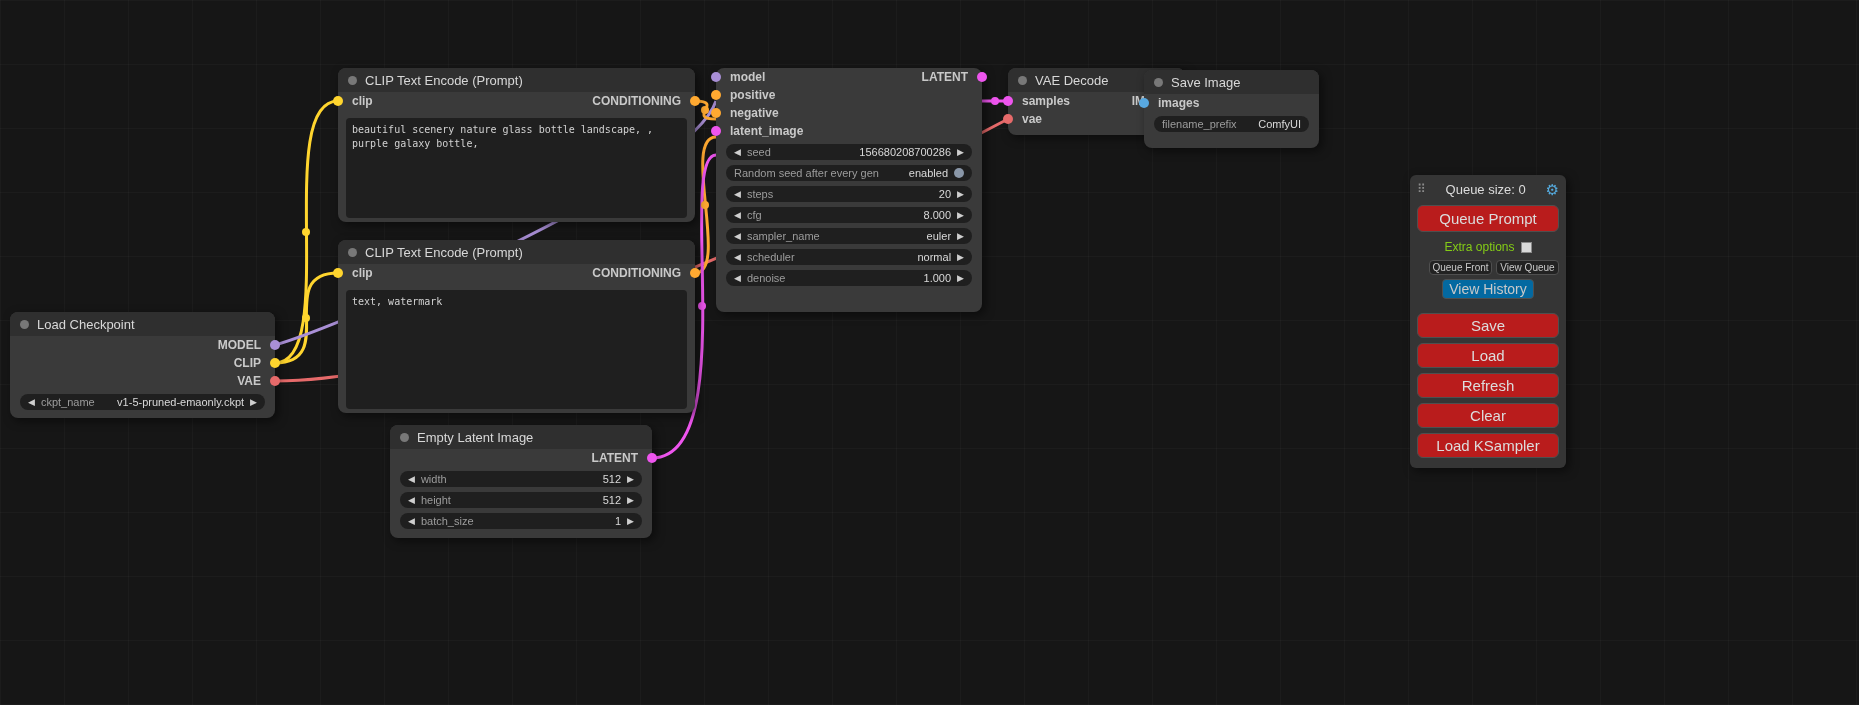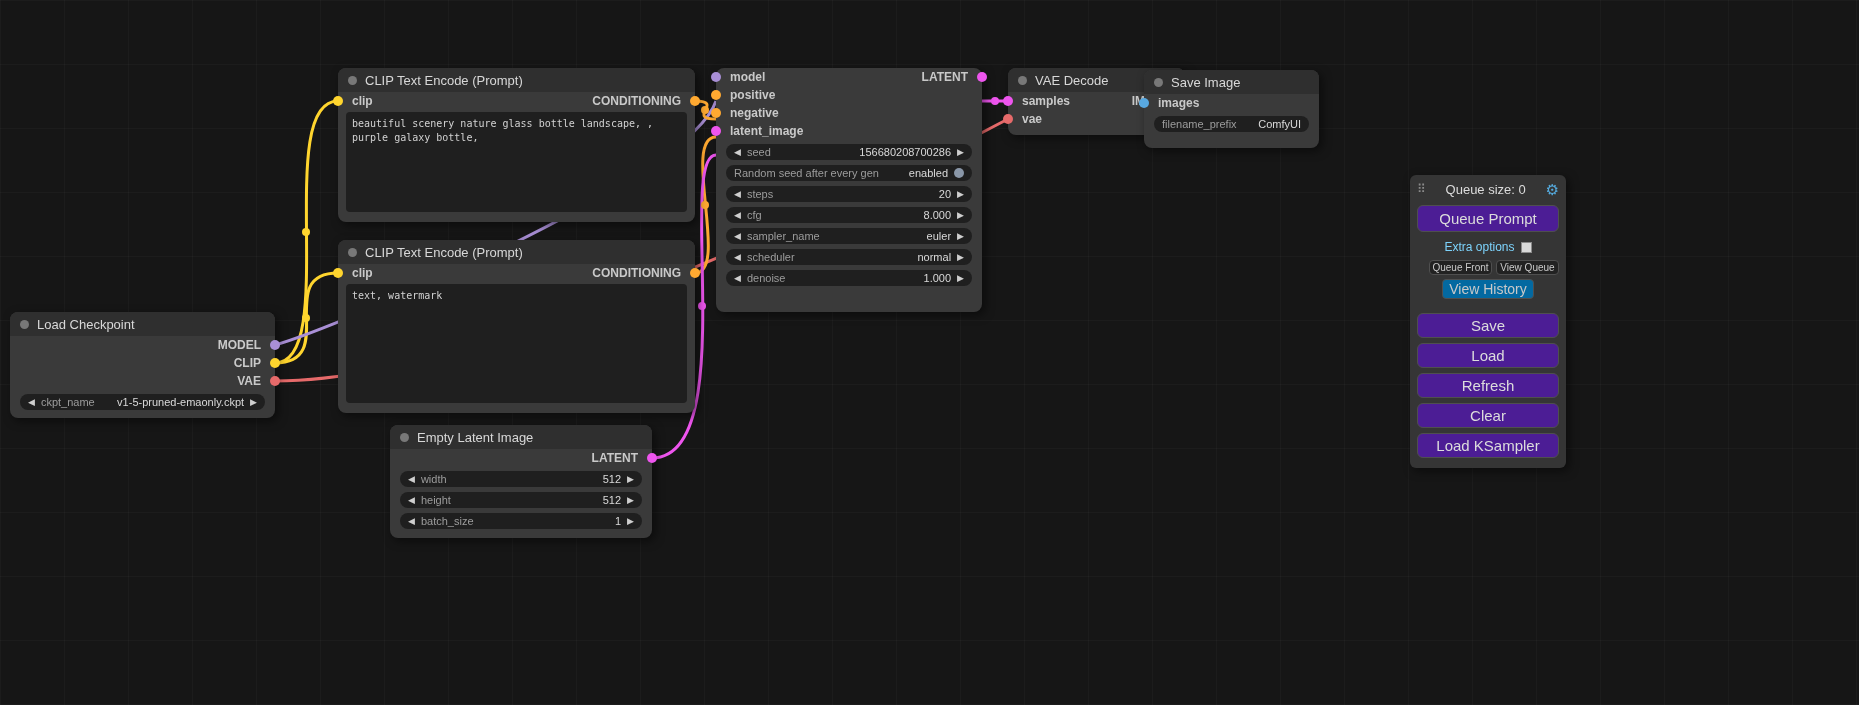--- a/index.html
+++ b/index.html
@@ -47,21 +47,21 @@
   .widget {
     height:16px; background:#1f1f1f; border-radius:9px; display:flex; align-items:center;
     padding:0 8px; gap:6px; font-size:11px; color:#aaa;
   }
   .widget .arr { font-size:9px; color:#cfcfcf; line-height:1; }
   .widget .wlabel { color:#9c9c9c; white-space:nowrap; }
   .widget .wvalue { margin-left:auto; color:#d9d9d9; white-space:nowrap; }
   .widget .toggle-dot { width:10px; height:10px; border-radius:50%; background:#8a97a8; flex:0 0 auto; }
 
   .prompt-box {
-    margin:2px 8px 8px; background:#1f1f1f; border-radius:4px; padding:5px 6px;
+    margin:8px 8px 8px; background:#1f1f1f; border-radius:4px; padding:5px 6px;
     font-family:"DejaVu Sans Mono", monospace; font-size:10px; line-height:1.35;
     color:#d2d2d2; white-space:pre-wrap; overflow:hidden;
   }
 
   
   #n-ckpt    { left:10px;   top:312px; width:265px; height:106px; }
   #n-clip1   { left:338px;  top:68px;  width:357px; height:154px; }
   #n-clip1 .prompt-box { height:100px; }
   #n-clip2   { left:338px;  top:240px; width:357px; height:173px; }
   #n-clip2 .prompt-box { height:119px; }
@@ -75,27 +75,27 @@
   #queue-panel {
     position:absolute; left:1410px; top:175px; width:156px; z-index:3;
     background:#353535; border-radius:6px; padding:5px 7px 10px;
     box-shadow:3px 3px 10px rgba(0,0,0,0.5);
   }
   .qp-header { display:flex; align-items:center; height:18px; }
   .qp-grip { color:#8a8a8a; font-size:12px; cursor:grab; }
   .qp-title { flex:1; text-align:center; font-size:13px; color:#dcdcdc; }
   .qp-gear { color:#55AADD; font-size:15px; line-height:1; cursor:pointer; }
   .qp-btn {
-    display:block; width:100%; background:#4c1d95; border:1px solid #4f4f4f; border-radius:6px;
+    display:block; width:100%; background:#b91c1c; border:1px solid #4f4f4f; border-radius:6px;
     color:#dcdcdc; text-align:center; font-size:15px; padding:3px 0; margin-top:5px;
     font-family:inherit; cursor:pointer;
   }
   .qp-btn.big { margin-top:7px; padding:4px 0; }
   .qp-gap { margin-top:14px; }
-  .qp-extra { display:flex; align-items:center; justify-content:center; gap:6px; margin-top:8px; font-size:12px; color:#7dd3fc; }
+  .qp-extra { display:flex; align-items:center; justify-content:center; gap:6px; margin-top:8px; font-size:12px; color:#84cc16; }
   .qp-check { width:11px; height:11px; background:#d9d9d9; border:1px solid #8a8a8a; cursor:pointer; }
   .qp-row { display:flex; gap:4px; margin-top:6px;padding-left:12px; }
   .qp-small {
     flex:1; background:#222; border:1px solid #4f4f4f; border-radius:4px; color:#c9c9c9;
     font-size:10px; padding:1px 0; text-align:center; font-family:inherit; cursor:pointer;
   }
   .qp-hist {
     display:block; width:92px; margin:4px auto 0; background:#0369a1; border:1px solid #4f4f4f;
     border-radius:4px; color:#c9c9c9; font-size:14px; padding:1px 0; text-align:center;
     font-family:inherit; cursor:pointer;

